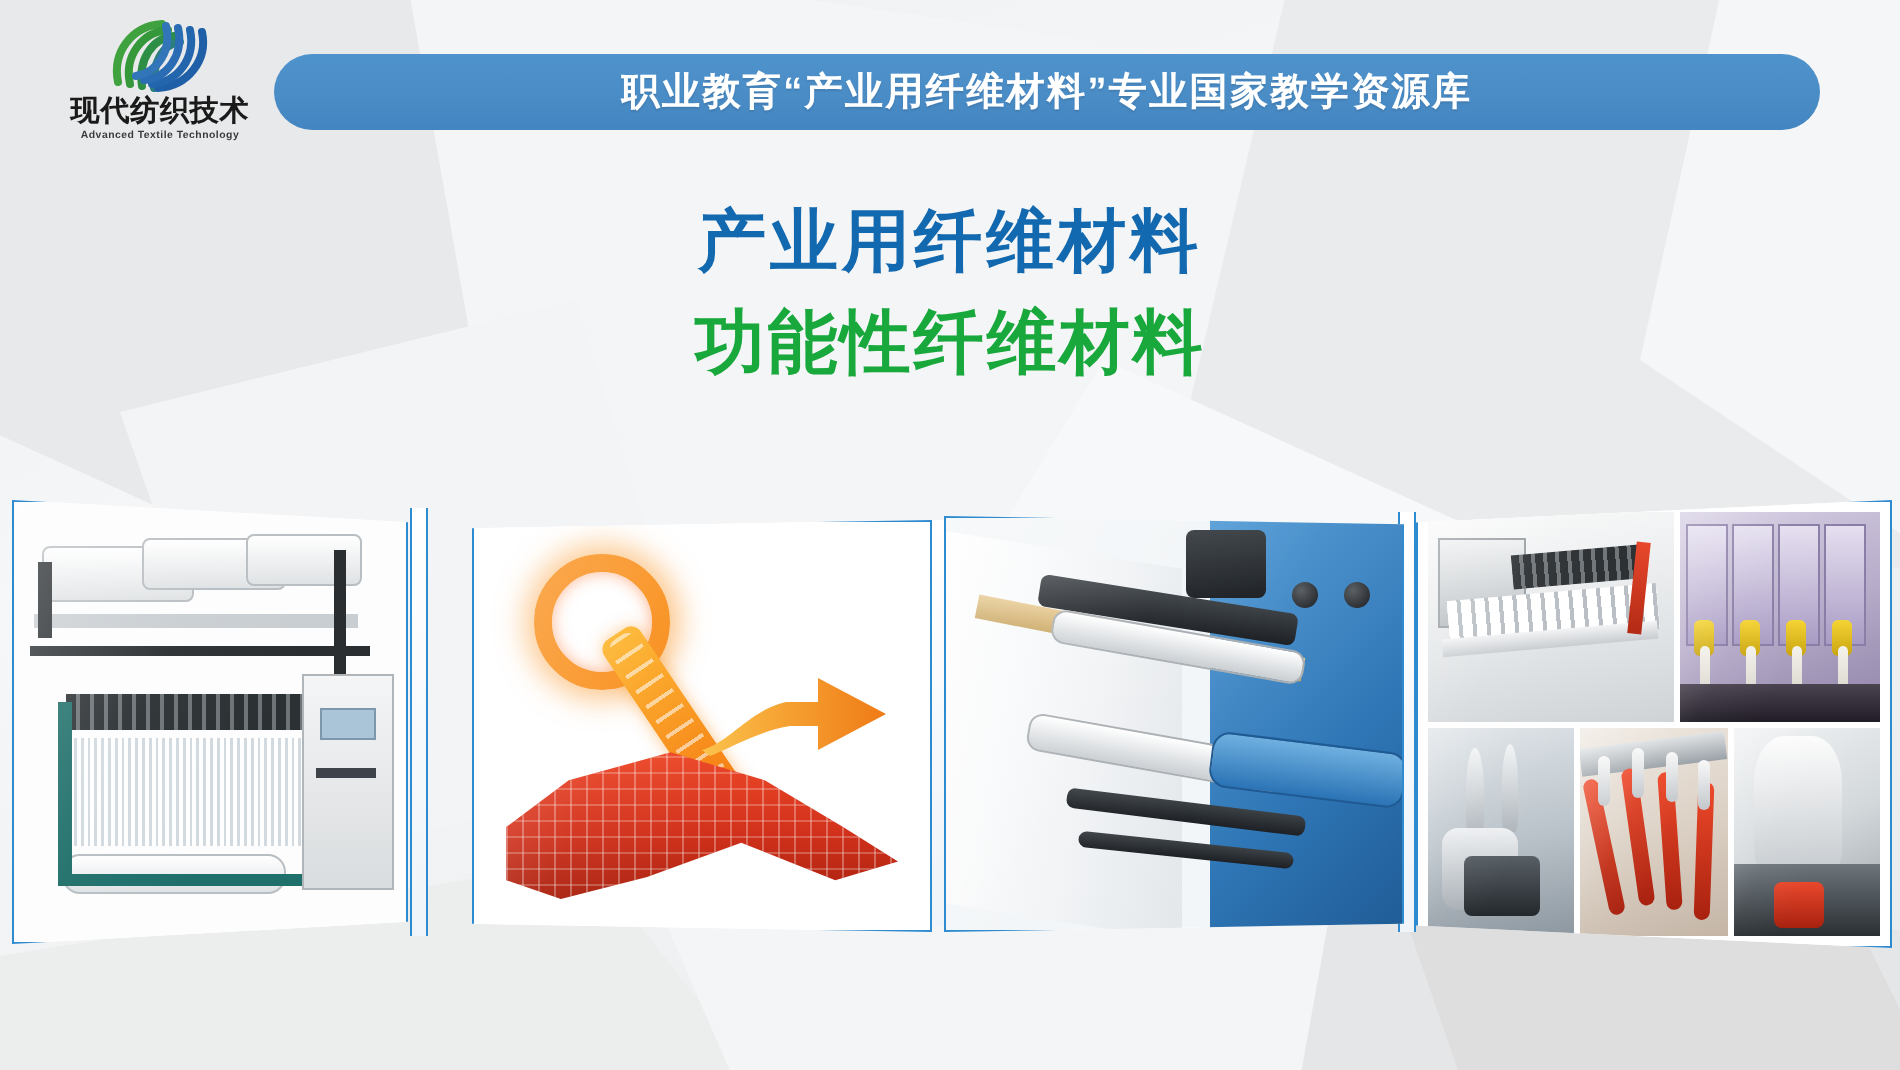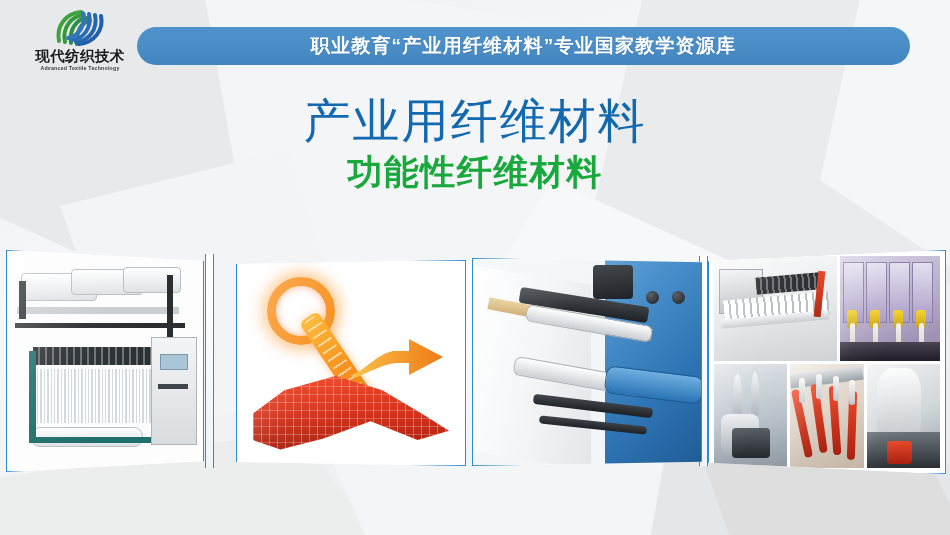--- a/index.html
+++ b/index.html
@@ -105,22 +105,22 @@
   }
 
   
   .title-block {
     position: absolute;
     left: 0; top: 92px;
     width: 950px;
     text-align: center;
   }
   .title-main {
-    font-size: 47px;
-    font-weight: normal;
+    font-size: 34px;
+    font-weight: bold;
     color: #1369b0;
     letter-spacing: 2px;
     line-height: 58px;
     white-space: nowrap;
   }
   .title-sub {
     font-size: 35px;
     font-weight: bold;
     color: #18a83c;
     letter-spacing: 1.5px;

